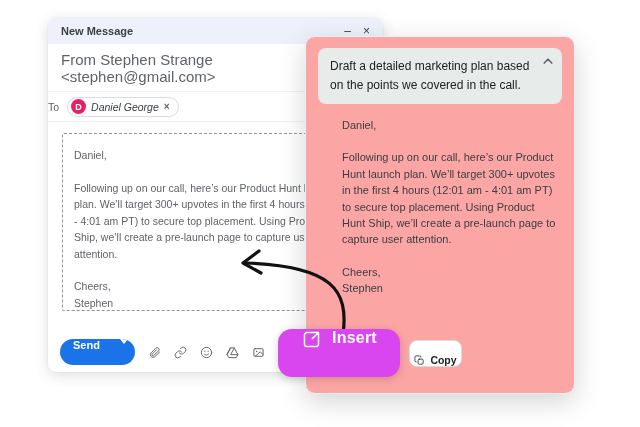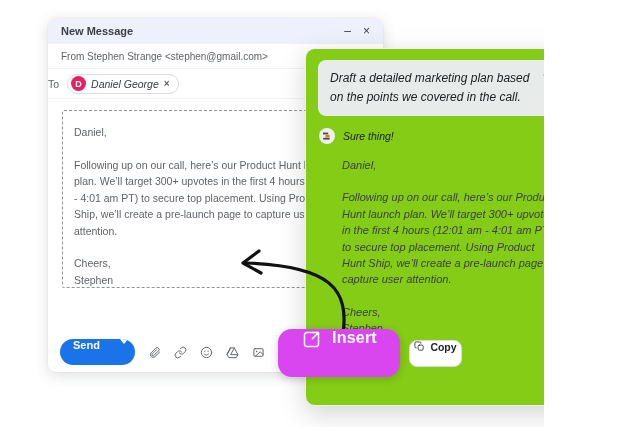--- a/index.html
+++ b/index.html
@@ -1,33 +1,33 @@
 <!DOCTYPE html>
 <html><head>
 <meta charset="utf-8">
 <style>
   * { margin:0; padding:0; box-sizing:border-box; }
   html,body { width:640px; height:427px; background:#ffffff; font-family:"Liberation Sans","DejaVu Sans",sans-serif; }
-  .stage { position:relative; width:544px; height:427px; background:#ffffff; overflow:hidden; }
+  .stage { position:relative; width:640px; height:427px; background:#ffffff; overflow:hidden; }
 
   
   .email-window {
     position:absolute; left:48px; top:18px; width:335px; height:354px;
     background:#ffffff; border-radius:8px; z-index:1;
     box-shadow:0 3px 14px rgba(60,64,67,.18), 0 0 0 1px rgba(0,0,0,.02);
   }
   .email-header {
     height:26px; background:#eef1fb; border-radius:8px 8px 0 0;
     display:flex; align-items:center; padding:0 13px;
   }
   .email-title { font-size:11px; font-weight:700; color:#3c4043; }
   .win-controls { margin-left:auto; display:flex; align-items:center; gap:12px; }
   .win-btn { font-size:12px; color:#3c4043; line-height:1; cursor:pointer; }
   .from-row {
-    padding:7px 13px 6px; font-size:10px; color:#5f6368;
+    padding:7px 13px 6px; font-size:15px; color:#5f6368;
     border-bottom:1px solid #f1f3f4;
   }
   .to-row {
     padding:4px 0; display:flex; align-items:center; gap:8px;
     border-bottom:1px solid #f1f3f4; height:30px;
   }
   .to-label { font-size:10.5px; color:#5f6368; }
   .chip {
     display:flex; align-items:center; gap:5px; border:1px solid #dadce0;
     border-radius:12px; padding:2px 8px 2px 3px; height:20px;
@@ -61,23 +61,23 @@
   .send-main { display:flex; align-items:center; padding:0 13px; color:#fff; font-size:11px; font-weight:600; }
   .send-divider { width:1px; background:rgba(0,0,0,.22); }
   .send-caret { display:flex; align-items:center; justify-content:center; width:21px; }
   .tb-icons { display:flex; align-items:center; gap:6px; margin-left:10px; }
   .tb-icon { width:20px; height:20px; display:flex; align-items:center; justify-content:center; cursor:pointer; border-radius:50%; }
   .tb-icon svg { width:13px; height:13px; stroke:#5f6368; fill:none; stroke-width:1.8; stroke-linecap:round; stroke-linejoin:round; }
   .tb-icon svg .fill { fill:#5f6368; stroke:none; }
 
   
   .assistant-panel {
-    position:absolute; left:305px; top:48px; width:270px; height:358px;
-    background:#84cc16; border-radius:10px; z-index:2;
-    box-shadow:0 8px 26px rgba(60,64,67,.22); border:1px solid #f0f0f0;font-style:italic;
+    position:absolute; left:305px; top:36px; width:270px; height:358px;
+    background:#fca5a5; border-radius:10px; z-index:2;
+    box-shadow:0 8px 26px rgba(60,64,67,.22); border:1px solid #f0f0f0;
   }
   .prompt-box {
     margin:11px 12px 0; background:#e7ebea; border-radius:8px;
     padding:9px 24px 9px 12px; position:relative;
     font-size:12px; color:#202124; line-height:19px;
   }
   .collapse-btn {
     position:absolute; top:8px; right:9px; cursor:pointer; line-height:0;
   }
   .collapse-btn svg { width:10px; height:10px; stroke:#5f6368; fill:none; stroke-width:1.8; stroke-linecap:round; stroke-linejoin:round; }
@@ -94,21 +94,21 @@
     position:absolute; left:278px; top:329px; width:122px; height:48px;
     background:#d946ef; border-radius:14px; z-index:4;
     display:flex; align-items:flex-start; justify-content:center; gap:10px;
     cursor:pointer; box-shadow:0 2px 8px rgba(0,0,0,.18);
   }
   .insert-btn svg { width:21px; height:21px; stroke:#ffffff; fill:none; stroke-width:1.7; stroke-linecap:round; stroke-linejoin:round; }
   .insert-label { color:#ffffff; font-size:16px; font-weight:600; letter-spacing:.2px; }
   .copy-btn {
     position:absolute; left:409px; top:340px; width:53px; height:27px;
     background:#ffffff; border:1px solid #dadce0; border-radius:8px; z-index:4;
-    display:flex; align-items:flex-start; justify-content:center; gap:5px; cursor:pointer;
+    display:flex; align-items:flex-end; justify-content:center; gap:5px; cursor:pointer;
   }
   .copy-btn svg { width:11px; height:11px; stroke:#202124; fill:none; stroke-width:1.7; stroke-linecap:round; stroke-linejoin:round; }
   .copy-label { font-size:10.5px; font-weight:700; color:#202124; }
 
   
   .arrow-annot { position:absolute; left:222px; top:238px; width:135px; height:105px; z-index:3; pointer-events:none; }
   .arrow-annot svg { width:100%; height:100%; }
 </style>
 </head>
 <body>
@@ -214,31 +214,20 @@
 
     <div class="prompt-box">
       <span>Draft a detailed marketing plan based on the points we covered in the call.</span>
       <span class="collapse-btn">
         <svg viewBox="0 0 12 8">
             <polyline points="1.5,6.5 6,1.8 10.5,6.5"></polyline>
           </svg>
       </span>
     </div>
 
-    <div class="intro-row">
-      <span class="bot-avatar">
-        <svg viewBox="0 0 16 16" width="16" height="16">
-          <circle cx="8" cy="8" r="8" fill="#efefef"></circle>
-          <rect x="4" y="4.6" width="5.2" height="1.8" fill="#4a4a4a"></rect>
-          <rect x="6.4" y="6.8" width="4.2" height="2.6" fill="#e87722"></rect>
-          <rect x="4.2" y="9.8" width="6.4" height="1.8" fill="#4a4a4a"></rect>
-        </svg>
-      </span>
-      <span class="intro-text">Sure thing!</span>
-    </div>
 
     <div class="reply-body">
       <div class="para">Daniel,</div>
       <div class="para">Following up on our call, here’s our Product Hunt launch plan. We’ll target 300+ upvotes in the first 4 hours (12:01 am - 4:01 am PT) to secure top placement. Using Product Hunt Ship, we’ll create a pre-launch page to capture user attention.</div>
       <div>Cheers,</div>
       <div>Stephen</div>
     </div>
   </div>
 
   <div class="arrow-annot">

